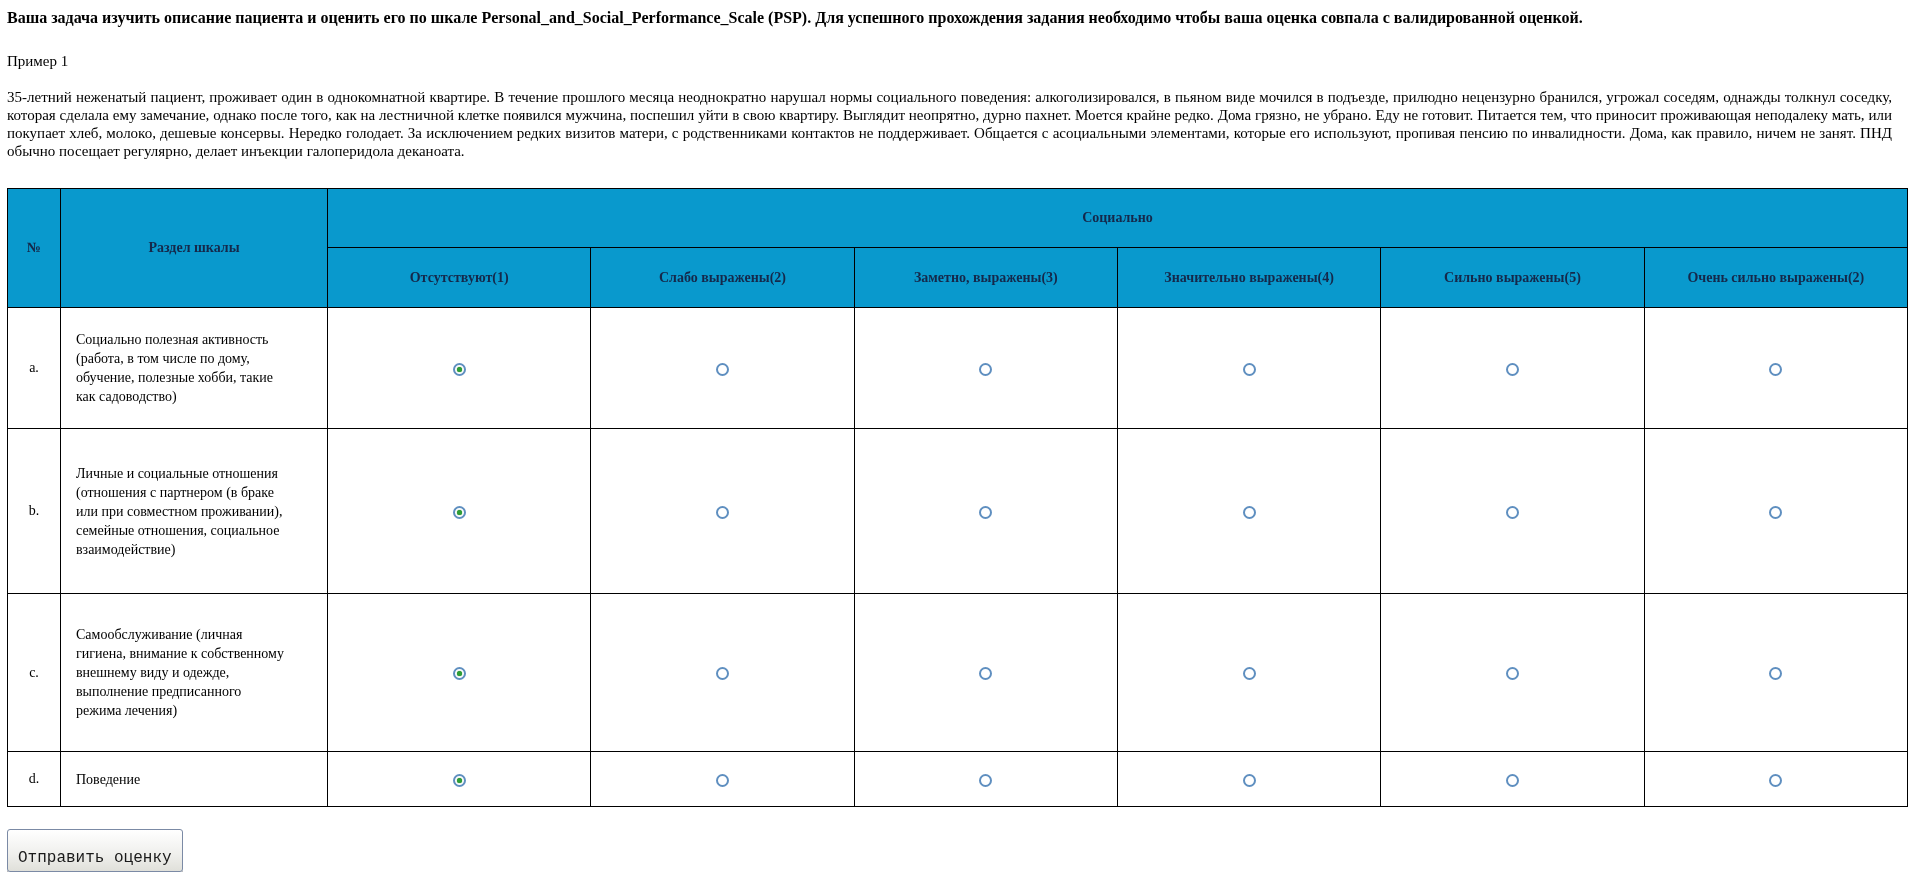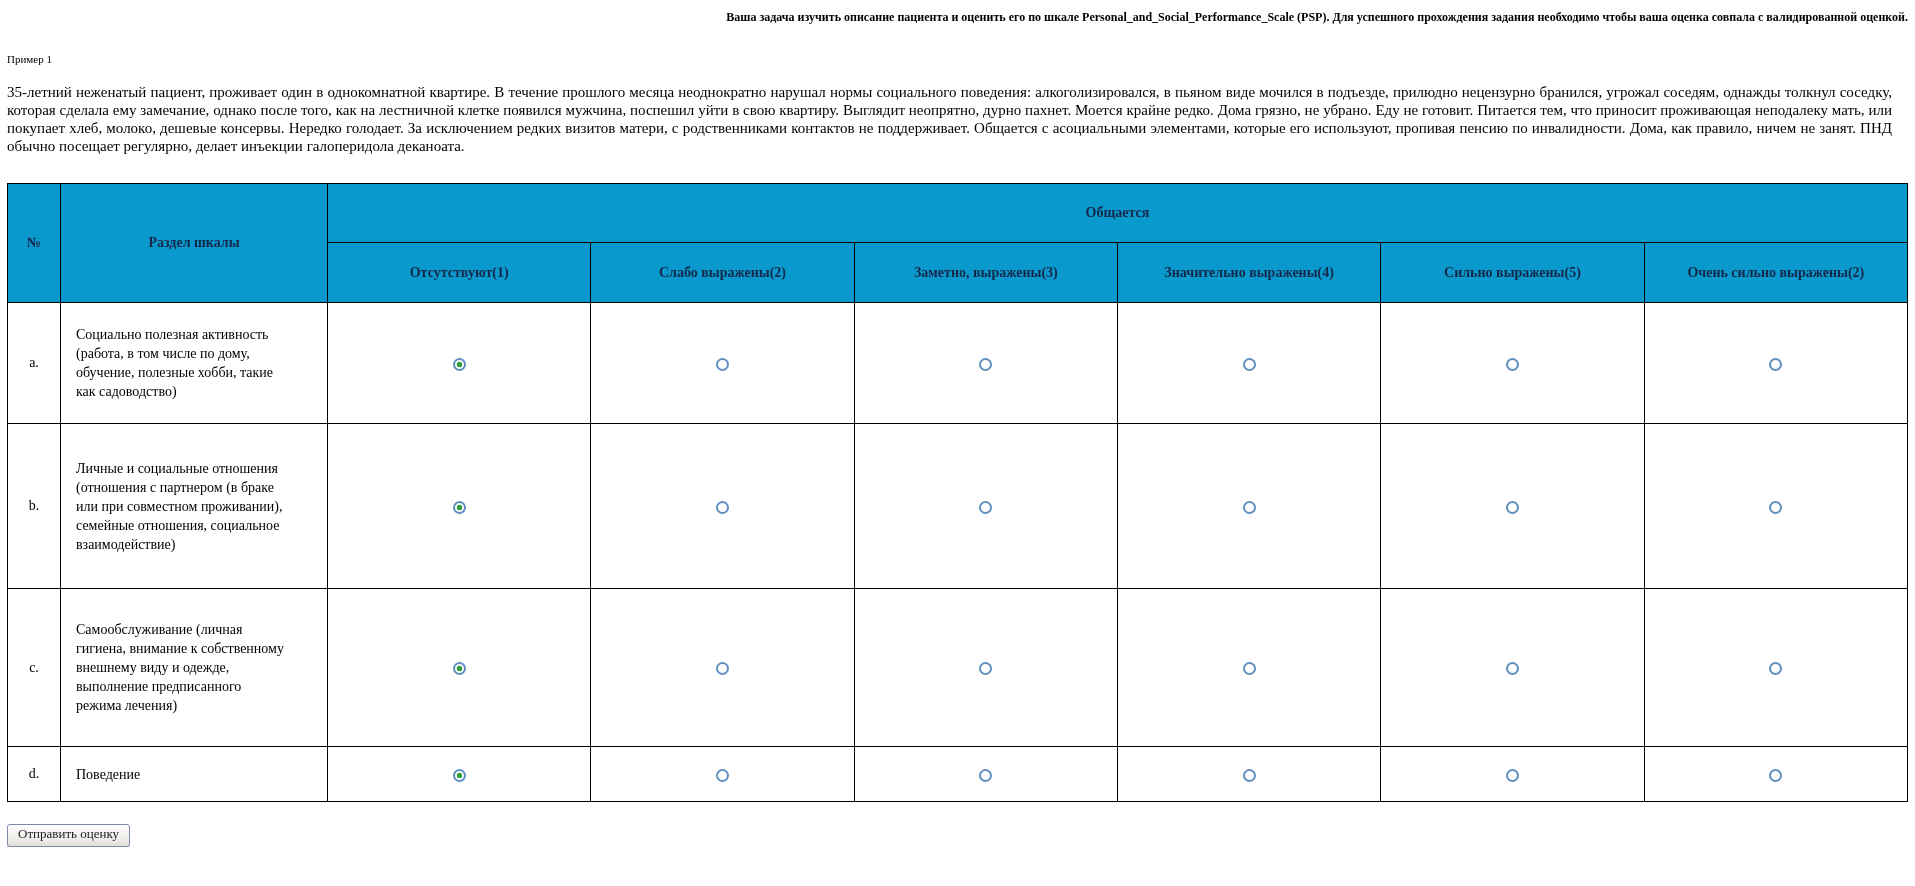--- a/index.html
+++ b/index.html
@@ -6,27 +6,26 @@
   html, body { background: #ffffff; }
   body {
     margin: 8px 7px;
     width: 1901px;
     font-family: "Liberation Serif", serif;
     color: #000000;
   }
 
   .instruction {
     font-weight: bold;
-    font-size: 12px;
+    font-size: 16px;
     line-height: 19px;
     margin: 0 0 26px 0;
-    text-align: right;
   }
   .example {
-    font-size: 11px;
+    font-size: 15px;
     margin: 0 0 18px 0;
   }
   .description {
     font-size: 15px;
     line-height: 18px;
     text-align: justify;
     margin: 0 16px 28px 0;
   }
 
   table.psp {
@@ -93,24 +92,24 @@
     width: 5px;
     height: 5px;
     margin: -2.5px 0 0 -2.5px;
     border-radius: 50%;
     background: #2e9e36;
     box-shadow: 0 0 1px #1c7a24;
   }
 
   .submit-btn {
     margin-top: 22px;
-    font-family: Liberation Serif, serif;
-    font-size: 13px;
+    font-family: Liberation Mono, monospace;
+    font-size: 16px;
     color: #1a1a1a;
-    padding: 1px 10px 4px 10px;
+    padding: 19px 10px 4px 10px;
     border: 1px solid #7b8aa5;
     border-radius: 3px;
     background: linear-gradient(#ffffff, #efefec 60%, #e0e0da);
     box-shadow: 0 1px 0 #9a9a9a;
     cursor: pointer;
   }
 </style>
 </head>
 <body>
 
@@ -130,21 +129,21 @@
       <col>
       <col>
       <col>
       <col>
       <col>
   </colgroup>
   <thead>
     <tr class="h1">
       <th rowspan="2">№</th>
       <th rowspan="2">Раздел шкалы</th>
-      <th colspan="6">Общается</th>
+      <th colspan="6">Социально</th>
     </tr>
     <tr class="h2">
       <th>Отсутствуют(1)</th>
       <th>Слабо выражены(2)</th>
       <th>Заметно, выражены(3)</th>
       <th>Значительно выражены(4)</th>
       <th>Сильно выражены(5)</th>
       <th>Очень сильно выражены(2)</th>
     </tr>
   </thead>

